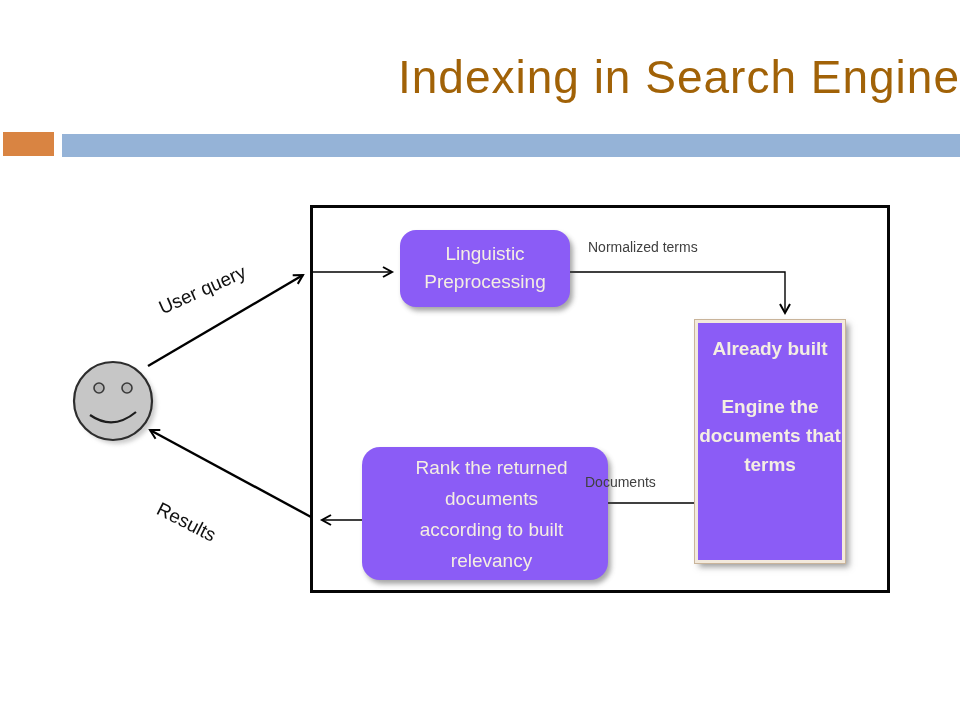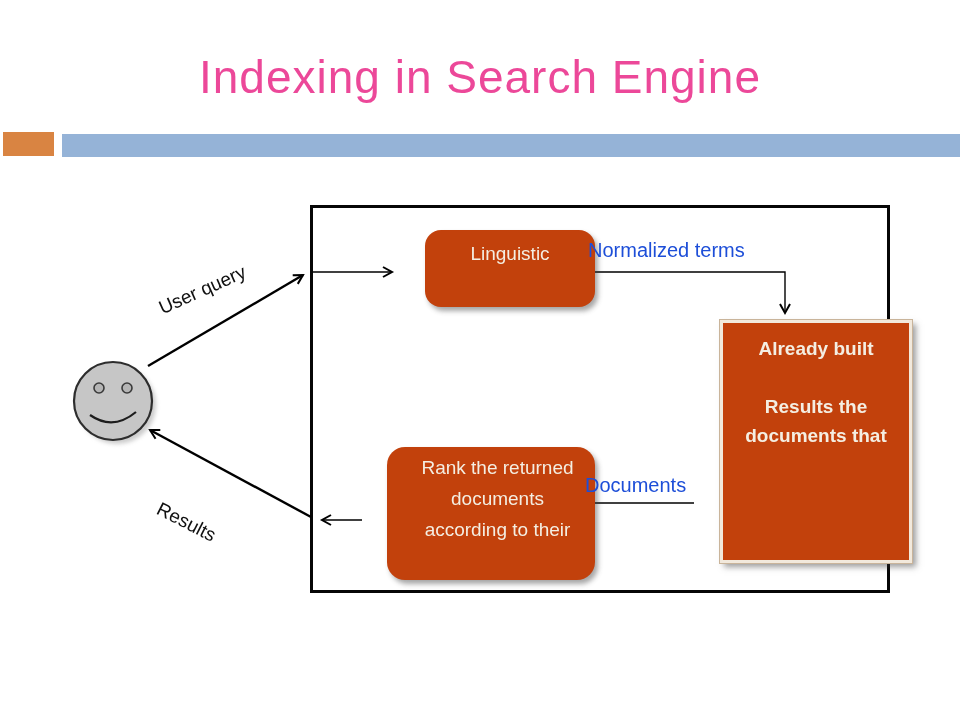--- a/index.html
+++ b/index.html
@@ -8,68 +8,67 @@
     position:relative;
     background:#ffffff;
     font-family:"Liberation Sans", sans-serif;
     overflow:hidden;
   }
   .abs { position:absolute; }
 
   
   #title {
     top:50px; left:0; width:960px;
-    text-align:center;
+    text-align:right;
     font-size:46px; letter-spacing:1px;
-    color:#ec4899;
+    color:#a16207;
     font-weight:400;
   }
 
   
   #accent-square { left:3px; top:132px; width:51px; height:24px; background:#d98442; }
   #accent-bar    { left:62px; top:134px; width:898px; height:23px; background:#95b3d7; }
 
   
   #frame {
     left:310px; top:205px; width:580px; height:388px;
     border:3px solid #060606; background:transparent;
   }
 
   
   #wires { left:0; top:0; width:960px; height:720px; }
 
   
   .node {
-    background:#c2410c;
+    background:#8b5cf6;
     color:#f4eee2;
     text-align:center;
     font-size:19px;
     box-shadow:3px 4px 5px rgba(60,60,60,.45);
-    margin-left:25px;
   }
   #box-linguistic {
     left:400px; top:230px; width:170px; height:77px;
     border-radius:16px; padding-top:10px; line-height:28px;
   }
   #box-linguistic .bx-line { height:28px; }
   #box-rank {
-    left:362px; top:447px; width:208px; height:133px;
+    left:362px; top:447px; width:246px; height:133px;
     border-radius:18px; padding-top:5px; line-height:31px;padding-left:13px;
   }
   #box-rank .bx-line { height:31px; }
   #box-inverted {
-    left:695px; top:320px; width:192px; height:243px;
+    left:695px; top:320px; width:150px; height:243px;
     border:3px solid #f2e9dc; outline:1px solid #c9b49a;
     font-weight:bold; padding-top:11px; line-height:29px;
     box-shadow:4px 4px 6px rgba(60,60,60,.5);
   }
   #box-inverted .bx-line { height:29px; }
 
   
-  .lbl { color:#1d4ed8; font-size:20px; white-space:nowrap; }
+  .lbl { color:#404040; font-size:14px; white-space:nowrap; }
   #lbl-normalized { left:588px; top:239px; }
   #lbl-documents  { left:585px; top:474px; }
   .lbl-rot { color:#101010; font-size:19px; white-space:nowrap; }
   #lbl-userquery { left:160px; top:298px; transform:rotate(-24deg); transform-origin:left center; }
   #lbl-results   { left:158px; top:497px; transform:rotate(27deg);  transform-origin:left center; }
 </style>
 </head>
 <body>
 
 <div id="title" class="abs">Indexing in Search Engine</div>
@@ -103,31 +102,34 @@
     <circle cx="117" cy="405" r="39" fill="#9a9a9a" opacity="0.5" filter="url(#soft)"></circle>
     <circle cx="113" cy="401" r="39" fill="#c6c6c6" stroke="#2d2d2d" stroke-width="2.2"></circle>
     <circle cx="99" cy="388" r="5" fill="#b5b5b5" stroke="#3a3a3a" stroke-width="1.6"></circle>
     <circle cx="127" cy="388" r="5" fill="#b5b5b5" stroke="#3a3a3a" stroke-width="1.6"></circle>
     <path d="M90,415 Q113,431 136,412" fill="none" stroke="#1d1d1d" stroke-width="2.2"></path>
   </g>
 </svg>
 
 <div id="box-linguistic" class="abs node">
   <div class="bx-line">Linguistic</div>
+  <div class="bx-line">Preprocessing</div>
 </div>
 
 <div id="box-inverted" class="abs node">
   <div class="bx-line">Already built</div>
   <div class="bx-line"></div>
-  <div class="bx-line">Results the</div>
+  <div class="bx-line">Engine the</div>
   <div class="bx-line">documents that</div>
+  <div class="bx-line">terms</div>
 </div>
 
 <div id="box-rank" class="abs node">
   <div class="bx-line">Rank the returned</div>
   <div class="bx-line">documents</div>
-  <div class="bx-line">according to their</div>
+  <div class="bx-line">according to built</div>
+  <div class="bx-line">relevancy</div>
 </div>
 
 <div id="lbl-normalized" class="abs lbl">Normalized terms</div>
 <div id="lbl-documents" class="abs lbl">Documents</div>
 <div id="lbl-userquery" class="abs lbl-rot">User query</div>
 <div id="lbl-results" class="abs lbl-rot">Results</div>
 
 </body></html>

